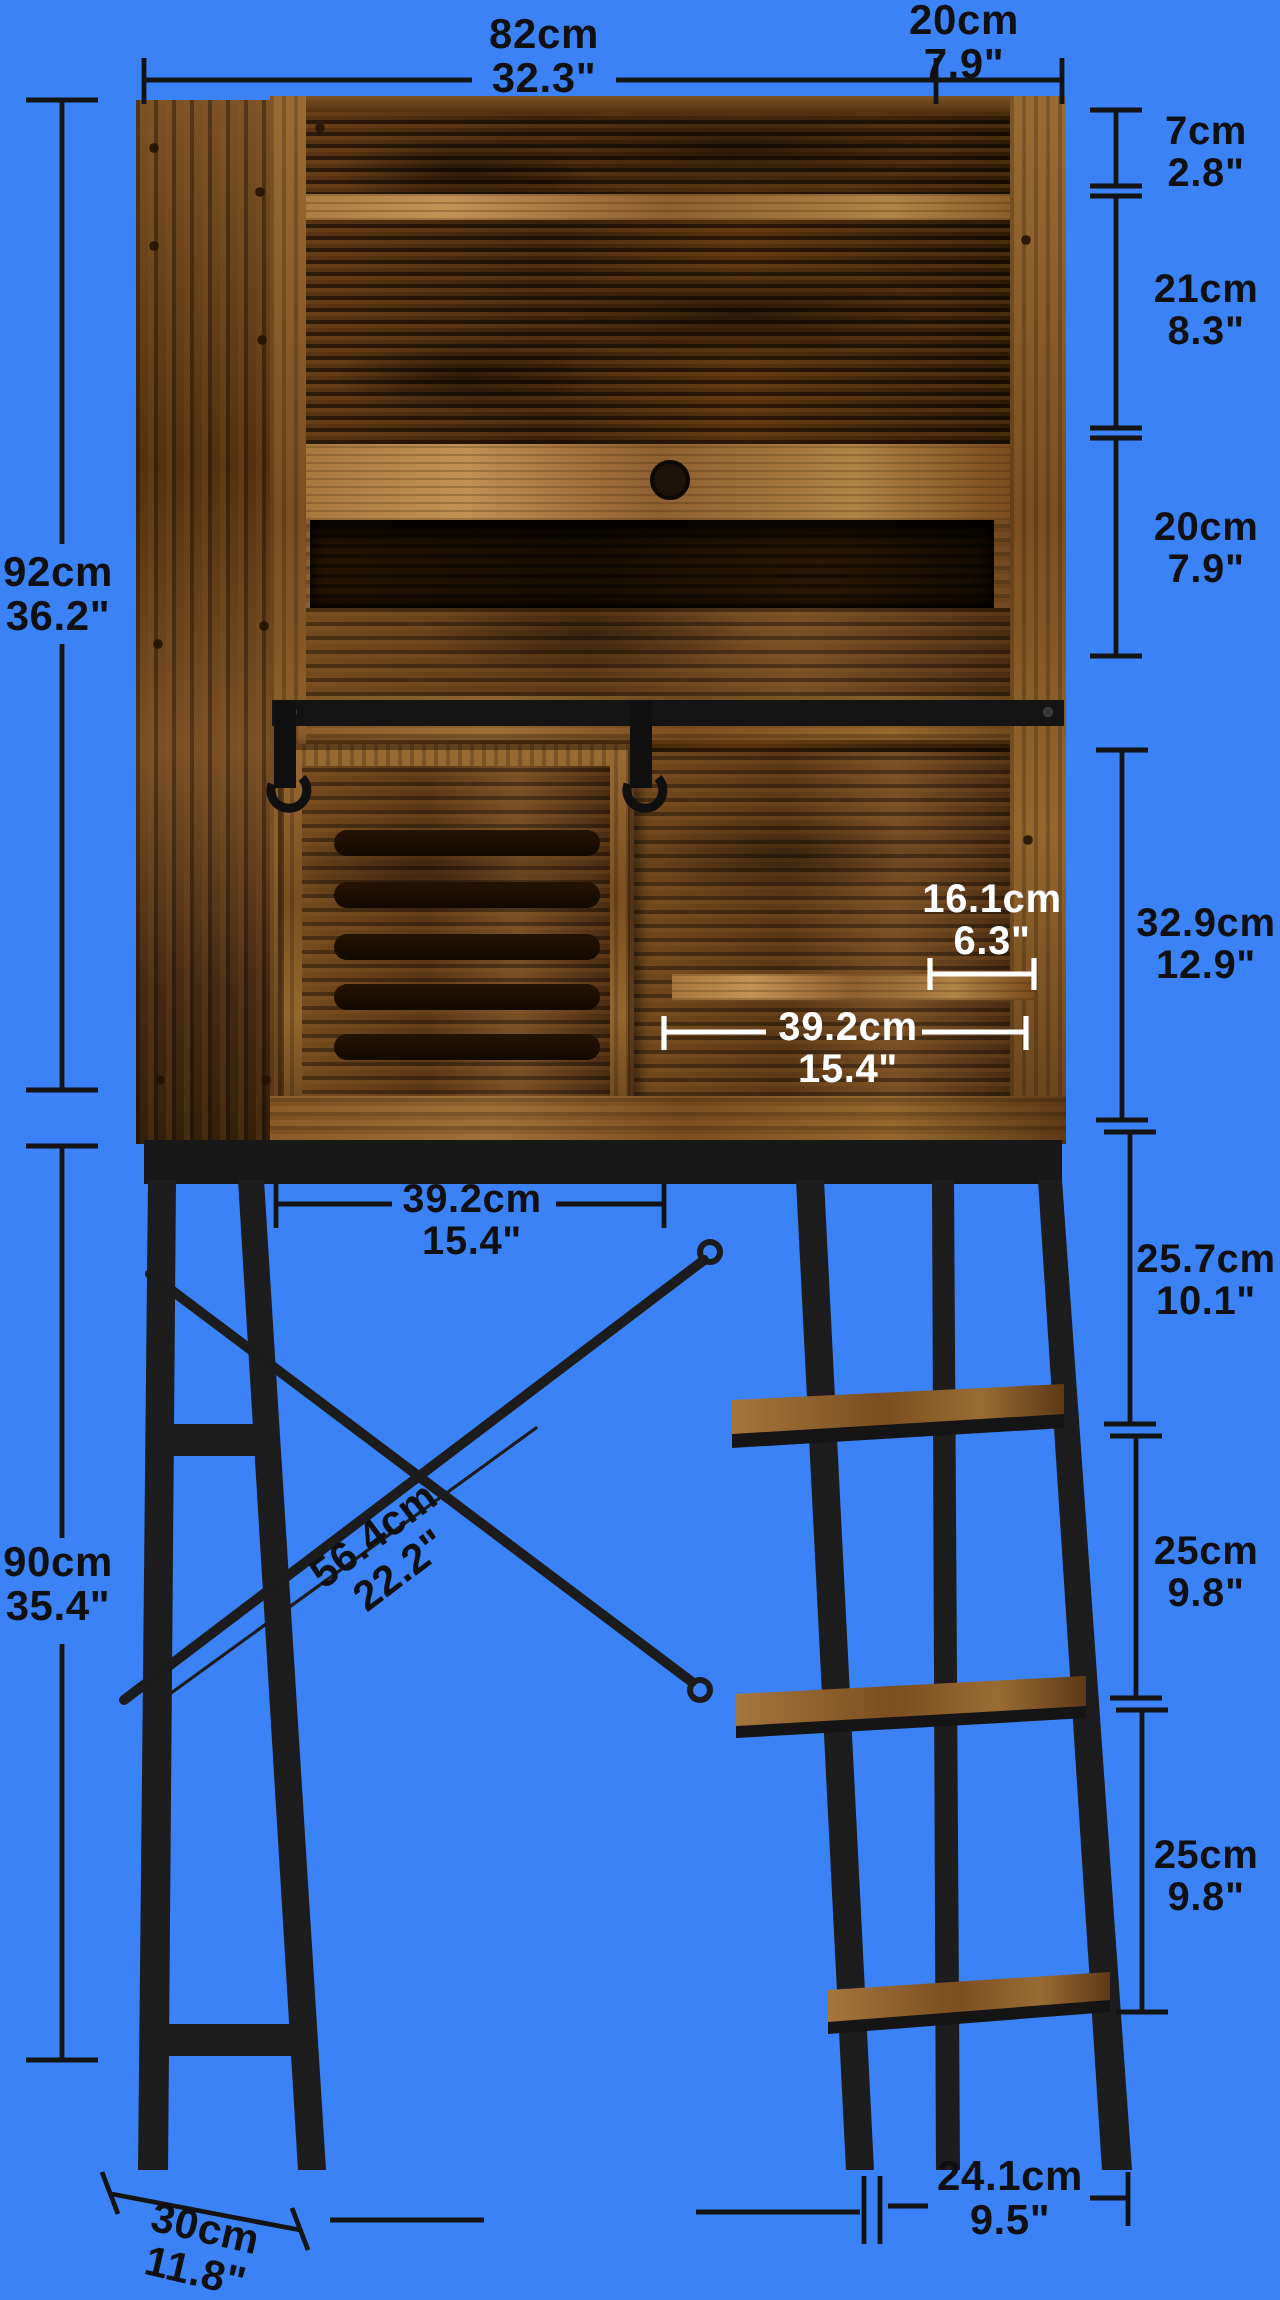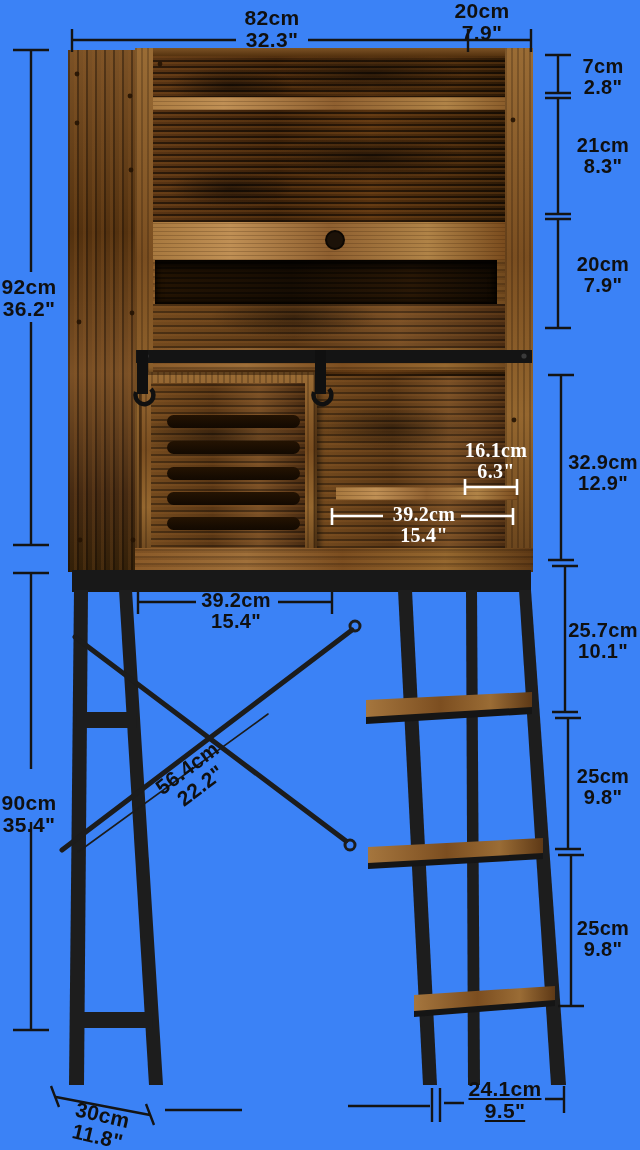--- a/index.html
+++ b/index.html
@@ -34,21 +34,21 @@
     box-shadow:inset 0 7px 9px rgba(0,0,0,.85), inset 0 -3px 5px rgba(0,0,0,.6);}
   .w-cubby{background:
     repeating-linear-gradient(0deg, rgba(0,0,0,.45) 0 2px, rgba(0,0,0,0) 2px 5px),
     linear-gradient(90deg,#2c1a08,#1c1004 50%,#30
 1c0a 85%);}
   .slat{position:absolute;background:linear-gradient(180deg,#241302,#120901);border-radius:7px;}
   
   .lbl{position:absolute;font-weight:700;color:#101010;text-align:center;
        line-height:21px;font-size:20px;letter-spacing:.3px;z-index:7;white-space:nowrap;}
   .lbl.big{font-size:21px;line-height:22px;}
-  .lbl.white{color:#ffffff;font-family:Liberation Serif, serif;}
+  .lbl.white{color:#ffffff;}
   .rotneg{transform:rotate(-37deg);}
   .rotpos{transform:rotate(13deg);}
   svg.overlay{position:absolute;left:0;top:0;z-index:5;pointer-events:none;}
 </style>
 </head>
 <body>
 
 <div class="stage">
 
   <div class="abs w-side" style="left:68px;top:50px;width:68px;height:522px;"></div>
@@ -203,21 +203,21 @@
   </div>
   <div class="lbl" style="left:562px;top:918px;width:82px;">
     <div>25cm</div>
     <div>9.8"</div>
   </div>
 
   <div class="lbl big" style="left:0px;top:276px;width:58px;">
     <div>92cm</div>
     <div>36.2"</div>
   </div>
-  <div class="lbl big" style="left:0px;top:792px;width:58px;">
+  <div class="lbl big" style="left:0px;top:771px;width:58px;">
     <div>90cm</div>
     <div>35.4"</div>
   </div>
 
   <div class="lbl white" style="left:452px;top:440px;width:88px;">
     <div>16.1cm</div>
     <div>6.3"</div>
   </div>
   <div class="lbl white" style="left:372px;top:504px;width:104px;">
     <div>39.2cm</div>
@@ -230,18 +230,18 @@
   </div>
   <div class="lbl big rotneg" style="left:119px;top:755px;width:150px;">
     <div>56.4cm</div>
     <div>22.2"</div>
   </div>
 
   <div class="lbl big rotpos" style="left:57px;top:1104px;width:86px;">
     <div>30cm</div>
     <div>11.8"</div>
   </div>
-  <div class="lbl big" style="left:455px;top:1078px;width:100px;text-decoration:underline;">
+  <div class="lbl big" style="left:455px;top:1078px;width:100px;">
     <div>24.1cm</div>
     <div>9.5"</div>
   </div>
 
 </div>
 
 </body></html>

